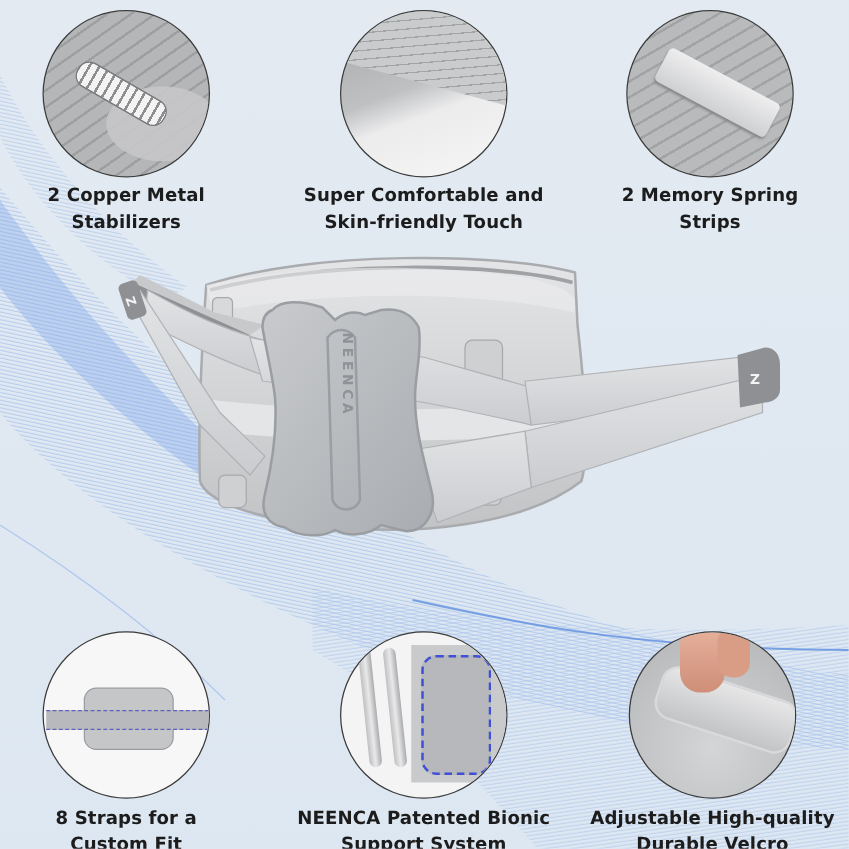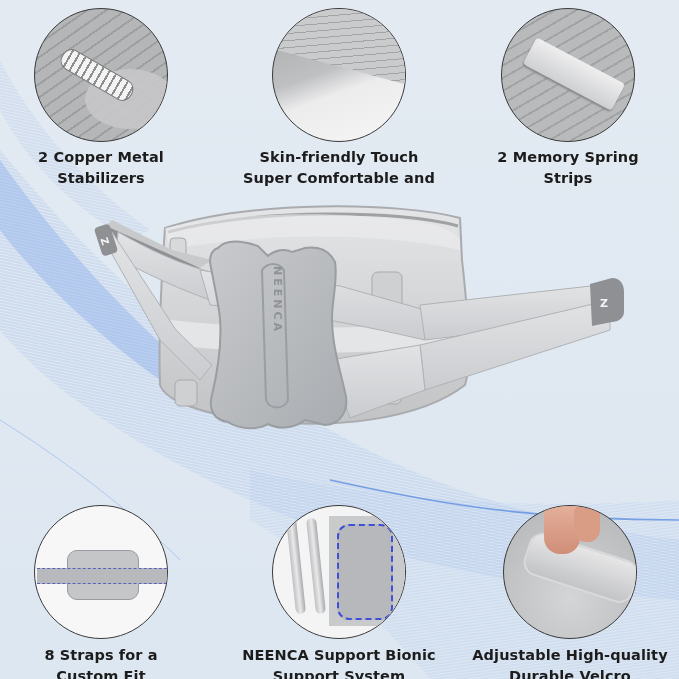--- a/index.html
+++ b/index.html
@@ -96,22 +96,22 @@
     <div>2 Copper Metal</div>
     <div>Stabilizers</div>
   </div>
 </div>
 
 <div class="feature" style="left:224px;top:0;height:190px;">
   <div class="circle" style="left:48px;top:8px;width:134px;height:134px;background:linear-gradient(160deg,#a6a7a9 0%,#bfc0c2 45%,#ececed 60%,#f6f6f6 100%);">
     <div style="position:absolute;left:-10px;top:-20px;width:180px;height:80px;background:repeating-linear-gradient(-20deg,#cacbcd 0 6px,#a3a4a6 6px 7px);transform:rotate(15deg);"></div>
   </div>
   <div class="caption" style="top:147px;">
+    <div>Super Comfortable and</div>
     <div>Skin-friendly Touch</div>
-    <div>Super Comfortable and</div>
   </div>
 </div>
 
 <div class="feature" style="left:453px;top:0;height:190px;">
   <div class="circle" style="left:48px;top:8px;width:134px;height:134px;background:repeating-linear-gradient(-30deg,#b9babc 0 9px,#a2a3a5 9px 11px);">
     <div style="position:absolute;left:22px;top:50px;width:100px;height:30px;border-radius:4px;background:linear-gradient(180deg,#eeeeef,#cfd0d2);transform:rotate(28deg);box-shadow:0 2px 2px #888;"></div>
   </div>
   <div class="caption" style="top:147px;">
     <div>2 Memory Spring</div>
     <div>Strips</div>
@@ -130,21 +130,21 @@
 </div>
 
 <div class="feature" style="left:224px;top:490px;height:189px;">
   <div class="circle" style="left:48px;top:15px;width:134px;height:134px;background:#f4f4f5;">
     <div style="position:absolute;left:18px;top:12px;width:10px;height:96px;border-radius:5px;background:linear-gradient(90deg,#bfc0c2,#e9e9ea,#a9aaad);transform:rotate(-6deg);"></div>
     <div style="position:absolute;left:38px;top:12px;width:10px;height:96px;border-radius:5px;background:linear-gradient(90deg,#bfc0c2,#e9e9ea,#a9aaad);transform:rotate(-6deg);"></div>
     <div style="position:absolute;left:56px;top:10px;width:80px;height:110px;background:#c9cacc;"></div>
     <div style="position:absolute;left:64px;top:18px;width:52px;height:92px;border-radius:12px;background:#b6b8bb;border:2px dashed #3f4fd6;"></div>
   </div>
   <div class="caption" style="top:155px;">
-    <div>NEENCA Support Bionic</div>
+    <div>NEENCA Patented Bionic</div>
     <div>Support System</div>
   </div>
 </div>
 
 <div class="feature" style="left:455px;top:490px;height:189px;">
   <div class="circle" style="left:48px;top:15px;width:134px;height:134px;background:radial-gradient(circle at 50% 70%,#d4d5d7,#b3b4b6);">
     <div style="position:absolute;left:20px;top:40px;width:110px;height:40px;border-radius:14px;background:linear-gradient(180deg,#e6e6e7,#c3c4c6);border:2px solid #d9d9db;transform:rotate(18deg);"></div>
     <div style="position:absolute;left:40px;top:-6px;width:36px;height:54px;border-radius:16px;background:linear-gradient(180deg,#e7b39e,#cf8e78);"></div>
     <div style="position:absolute;left:70px;top:-4px;width:26px;height:40px;border-radius:12px;background:#d99c84;"></div>
   </div>

